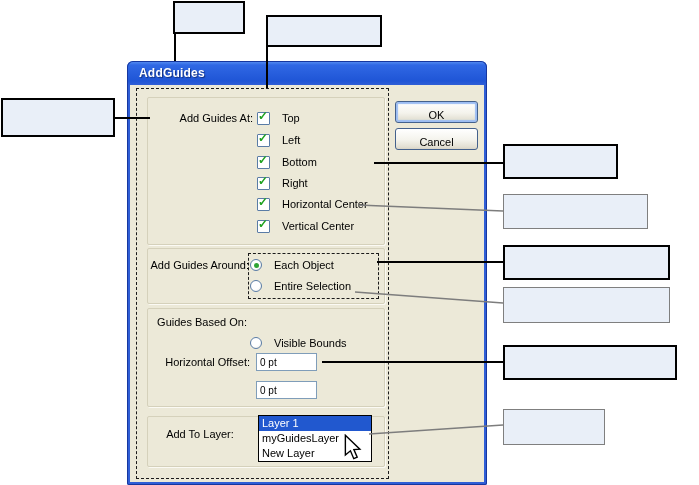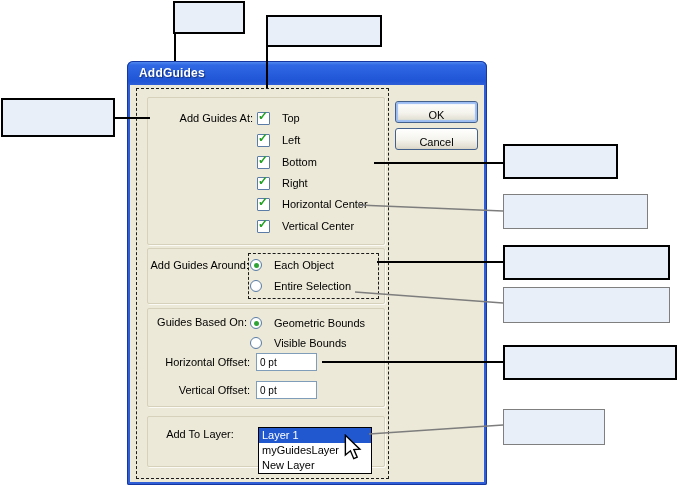--- a/index.html
+++ b/index.html
@@ -48,21 +48,21 @@
     background:radial-gradient(circle at 35% 30%,#ffffff 55%,#e9e7dd);position:relative;flex:0 0 auto;}
   .rd.sel::after{content:"";position:absolute;left:2.5px;top:2.5px;width:5px;height:5px;border-radius:50%;
     background:#2fa435;}
 
   
   .field{position:absolute;width:61px;height:18px;box-sizing:border-box;border:1px solid #7f9db9;
     background:#fff;font-family:"Liberation Sans",sans-serif;font-size:10px;color:#000;
     padding:0 0 0 3px;z-index:8;}
 
   
-  .droplist{position:absolute;left:258px;top:427px;width:114px;box-sizing:border-box;
+  .droplist{position:absolute;left:258px;top:415px;width:114px;box-sizing:border-box;
     background:#fff;border:1px solid #000;z-index:20;}
   .droprow{height:15px;line-height:15px;font-size:11px;color:#000;padding-left:3px;white-space:nowrap;overflow:hidden;}
   .droprow.sel{background:#2158cf;color:#fff;}
 
   
   .callout{position:absolute;background:#e9eff8;box-sizing:border-box;z-index:5;}
   .co-black{border:2px solid #000;}
   .co-gray{border:1px solid #7f7f7f;}
 
   .overlay{position:absolute;left:0;top:0;z-index:50;pointer-events:none;}
@@ -133,32 +133,27 @@
   <div class="rdrow" style="top:257px;">
     <span class="rd sel"></span>
     <span class="rdtext">Each Object</span>
   </div>
   <div class="rdrow" style="top:278px;">
     <span class="rd"></span>
     <span class="rdtext">Entire Selection</span>
   </div>
 
   <div class="lbl" style="left:130px;top:315px;width:117px;">Guides Based On:</div>
-  <div class="rdrow" style="top:315px;">
-    <span class="rd sel"></span>
-    <span class="rdtext">Geometric Bounds</span>
-  </div>
   <div class="rdrow" style="top:335px;">
     <span class="rd"></span>
     <span class="rdtext">Visible Bounds</span>
   </div>
 
   <div class="lbl" style="left:140px;top:355px;width:110px;">Horizontal Offset:</div>
   <input class="field" style="left: 256px; top: 353px;" readonly="" value="0 pt">
-  <div class="lbl" style="left:140px;top:383px;width:110px;">Vertical Offset:</div>
   <input class="field" style="left: 256px; top: 381px;" readonly="" value="0 pt">
 
   <div class="lbl" style="left:145px;top:427px;width:110px;text-align:center;">Add To Layer:</div>
   <div class="droplist">
     <div class="droprow sel">Layer 1</div>
     <div class="droprow">myGuidesLayer</div>
     <div class="droprow">New Layer</div>
   </div>
 
   <svg class="cursor" width="20" height="28" viewBox="0 0 14 22">

